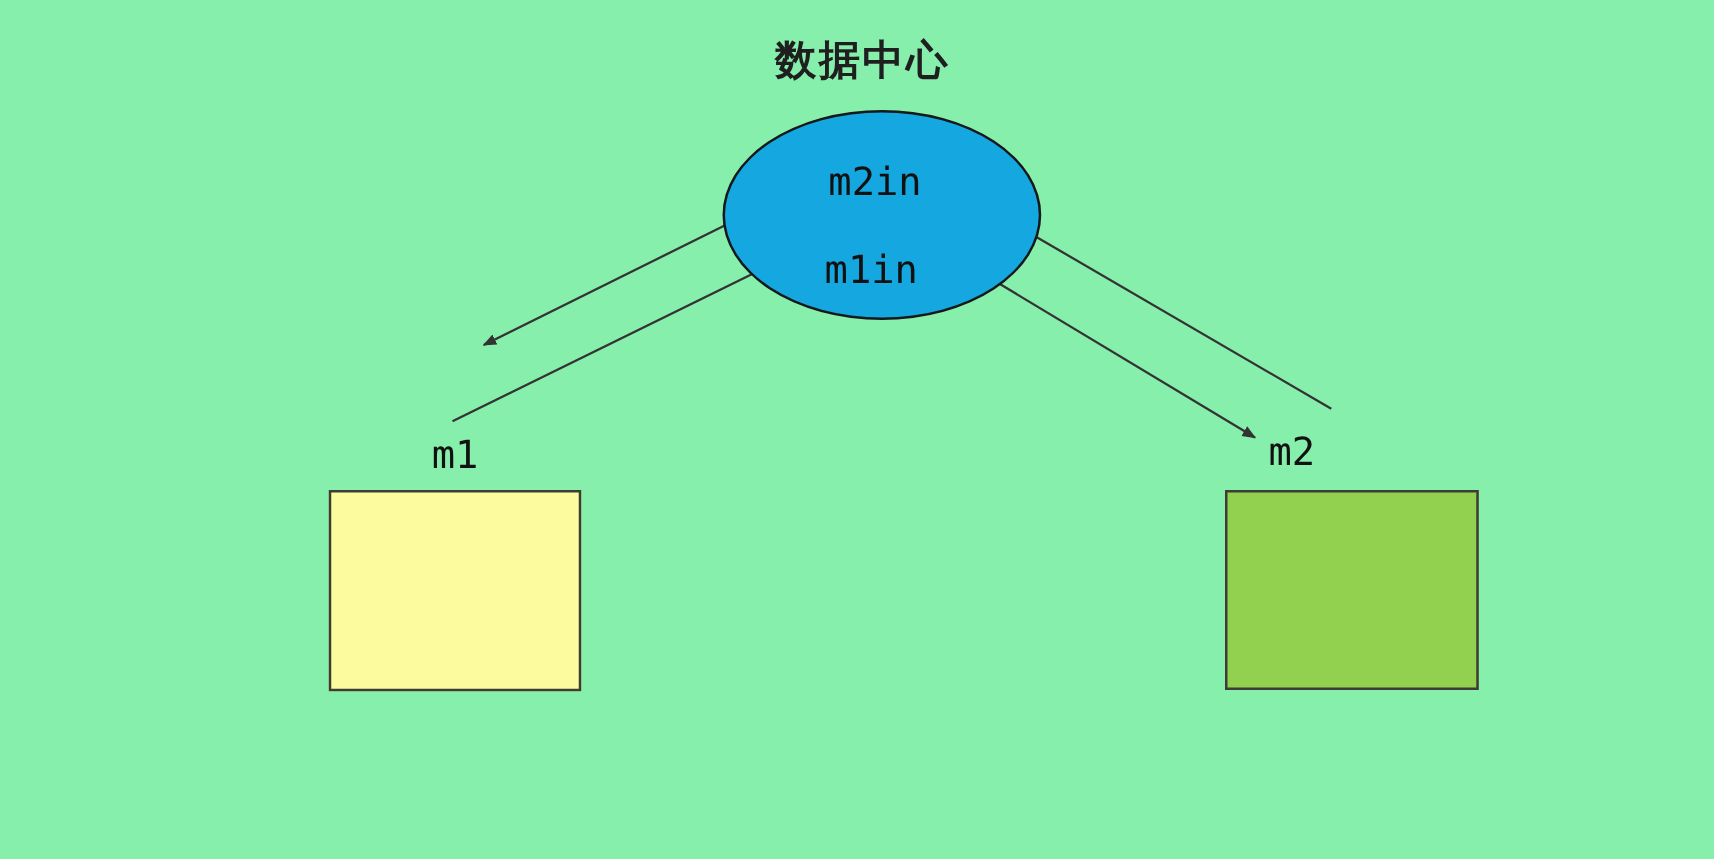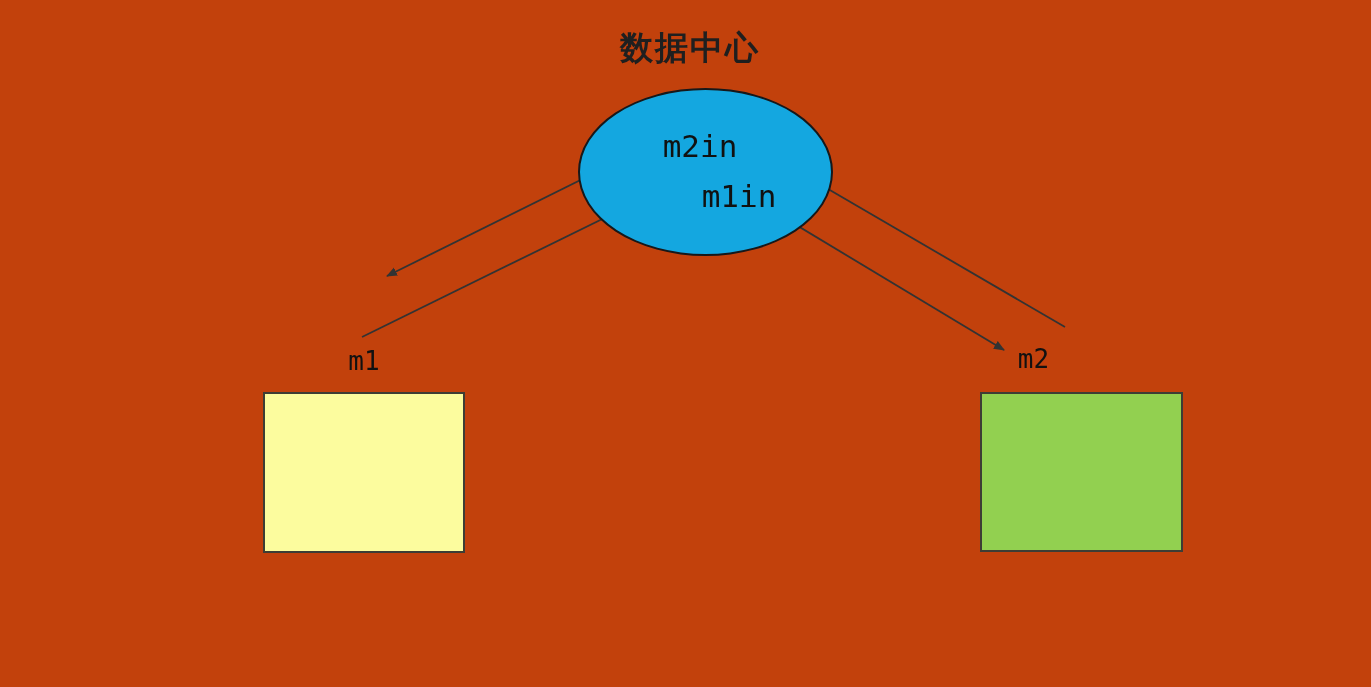--- a/index.html
+++ b/index.html
@@ -4,21 +4,21 @@
 <style>
   html, body {
     margin: 0;
     padding: 0;
     background: #ffffff;
   }
   .canvas {
     position: relative;
     width: 1371px;
     height: 687px;
-    background: #c2410c;
+    background: #86efac;
     overflow: hidden;
     font-family: "DejaVu Sans", "Liberation Sans", sans-serif;
   }
   .diagram-title {
     position: absolute;
     left: 540px;
     top: 26px;
     width: 300px;
     text-align: center;
     font-size: 33px;
@@ -38,33 +38,33 @@
   }
   .node-label {
     position: absolute;
     transform: translate(-50%, -50%);
     font-family: "DejaVu Sans Mono", "Liberation Mono", monospace;
     font-size: 31px;
     color: #111111;
     white-space: nowrap;
   }
   .lbl-m2in { left: 700px; top: 146px; }
-  .lbl-m1in { left: 697px; top: 196px; margin-left: 42px; }
+  .lbl-m1in { left: 697px; top: 216px; }
   .machine-box {
     position: absolute;
     border: 2px solid #3d3d35;
     box-sizing: border-box;
   }
   .box-m1 { left: 263px; top: 392px; width: 202px; height: 161px; }
   .box-m2 { left: 980px; top: 392px; width: 203px; height: 160px; }
   .machine-label {
     position: absolute;
     text-align: center;
     font-family: "DejaVu Sans Mono", "Liberation Mono", monospace;
-    font-size: 26px;
+    font-size: 31px;
     color: #111111;
   }
   .mlbl-m1 { left: 263px; top: 346px; width: 202px; }
   .mlbl-m2 { left: 932px; top: 344px; width: 203px; }
   .arrows-layer {
     position: absolute;
     inset: 0;
     width: 1371px;
     height: 687px;
     pointer-events: none;

